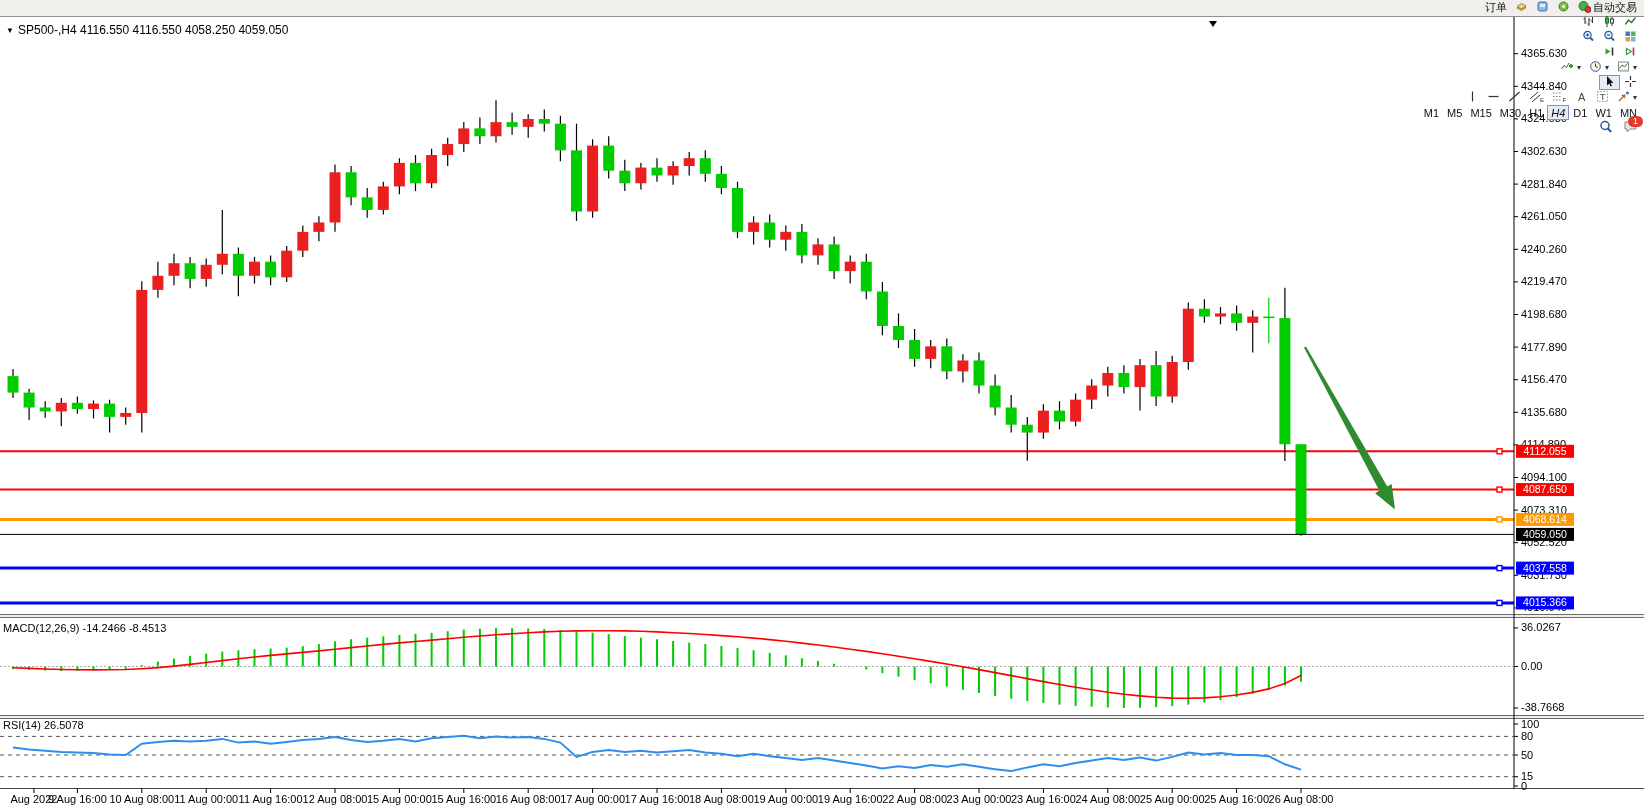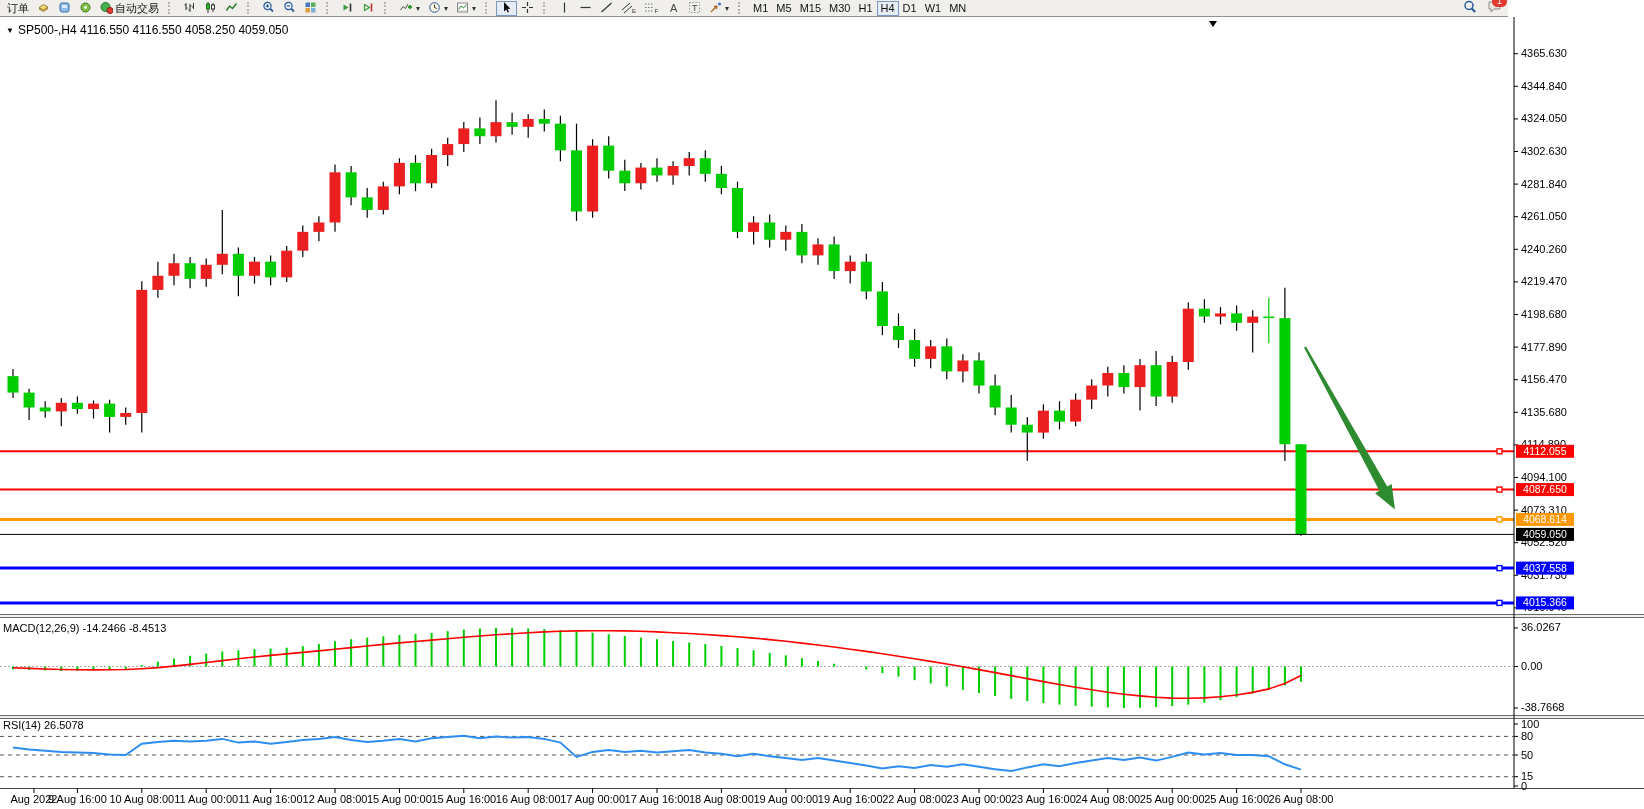--- a/index.html
+++ b/index.html
@@ -1,24 +1,24 @@
 <!DOCTYPE html>
 <html><head>
 <meta charset="utf-8">
 <style>
   html,body{margin:0;padding:0;background:#fff;width:1644px;height:809px;overflow:hidden;
     font-family:"Liberation Sans",sans-serif;-webkit-font-smoothing:antialiased;}
-  .toolbar{position:absolute;top:0;left:0;width:1508px;height:16px;background:#f0efeb;
-    border-bottom:1px solid #8f8f8f;display:flex;align-items:center;font-size:11px;color:#111;z-index:5;}
+  .toolbar{position:absolute;top:0;left:0;width:1644px;height:16px;background:#f0efeb;
+    border-bottom:1px solid #8f8f8f;display:flex;align-items:flex-end;font-size:11px;color:#111;z-index:5;flex-direction:column;}
   .tb-group{display:flex;align-items:center;height:16px;padding:0 3px;}
   .handle{width:4px;height:12px;margin:0 2px;border-left:2px dotted #b9b7ae;}
   .tbb{height:15px;min-width:17px;border:1px solid transparent;background:transparent;
     font-size:11px;font-family:"Liberation Sans",sans-serif;display:inline-flex;align-items:center;
     justify-content:center;gap:2px;padding:0 3px;color:#111;cursor:default;}
-  .tbb.active{background:#e6ecf4;border:1px solid #7a98c0;}
+  .tbb.active{background:#e6ecf4;border:1px solid #7a98c0;font-style:italic;}
   .caret{font-size:8px;color:#333;margin-left:1px;}
   .tb-right{margin-left:auto;display:flex;align-items:center;padding-right:6px;gap:6px;}
   .badge{position:absolute;top:-4px;right:-5px;background:#e03a2f;color:#fff;border-radius:7px;
     min-width:11px;height:11px;font-size:9px;line-height:11px;text-align:center;padding:0 2px;}
   .chat-wrap{position:relative;}
   svg text{font-family:"Liberation Sans",sans-serif;}
   #chart{position:absolute;top:17px;left:0;}
 </style>
 </head>
 <body>

